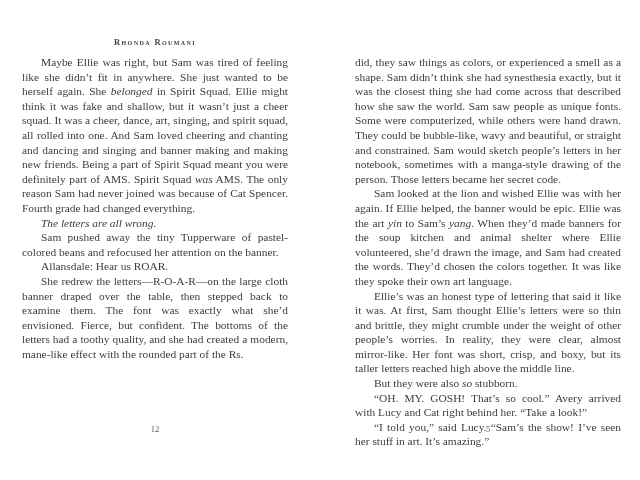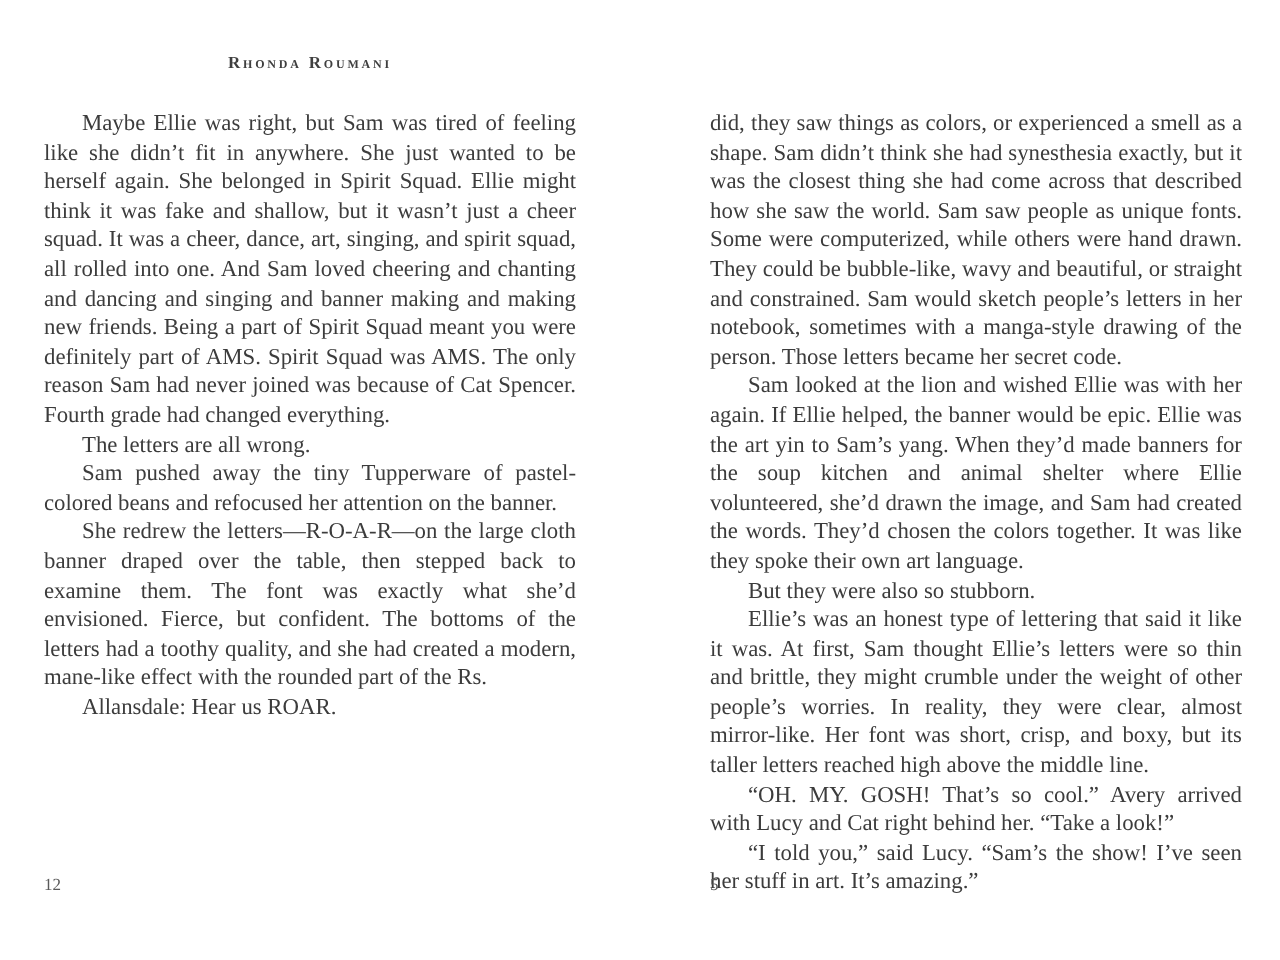--- a/index.html
+++ b/index.html
@@ -21,21 +21,21 @@
   .page {
     position: absolute;
     top: 0;
     height: 480px;
     width: 266px;
   }
   .page.left  { left: 22px; }
   .page.right { left: 355px; }
   .running-header {
     position: absolute;
-    top: 26px;
+    top: 37px;
     left: 0;
     width: 100%;
     text-align: center;
     font-size: 8.5px;
     font-weight: 700;
     letter-spacing: 1.4px;
     font-variant: small-caps;
     color: #3f3f3f;
   }
   .page-body {
@@ -46,54 +46,54 @@
     color: #3c3c3c;
   }
   .page-body p {
     margin: 0;
     text-align: justify;
     font-size: 11.4px;
     line-height: 14.6px;
     color: #3c3c3c;
   }
   .para.indent { text-indent: 19px; }
-  .italic { }
+  .italic { font-style: italic; }
   .smallcaps { font-variant: small-caps; letter-spacing: 0.3px; }
   .page-number {
     position: absolute;
-    top: 437px;
+    top: 424px;
     left: 0;
     width: 100%;
-    text-align: left;
+    text-align: center;
     font-size: 8.5px;
     color: #5a5a5a;
   }
 </style>
 </head>
 <body>
 
 <div class="spread">
 
   <section class="page left">
     <div class="running-header">Rhonda Roumani</div>
     <div class="page-body">
         <p class="para indent"><span>Maybe Ellie was right, but Sam was tired of feeling like she didn’t fit in anywhere. She just wanted to be herself again. She </span><span class="italic">belonged</span><span> in Spirit Squad. Ellie might think it was fake and shallow, but it wasn’t just a cheer squad. It was a cheer, dance, art, singing, and spirit squad, all rolled into one. And Sam loved cheering and chanting and dancing and singing and banner making and making new friends. Being a part of Spirit Squad meant you were definitely part of AMS. Spirit Squad </span><span class="italic">was</span><span> AMS. The only reason Sam had never joined was because of Cat Spencer. Fourth grade had changed everything.</span></p>
         <p class="para indent"><span class="italic">The letters are all wrong.</span></p>
         <p class="para indent"><span>Sam pushed away the tiny Tupperware of pastel-colored beans and refocused her attention on the banner.</span></p>
+        <p class="para indent"><span>Allansdale: Hear us ROAR.</span></p>
         <p class="para indent"><span>She redrew the letters—R-O-A-R—on the large cloth banner draped over the table, then stepped back to examine them. The font was exactly what she’d envisioned. Fierce, but confident. The bottoms of the letters had a toothy quality, and she had created a modern, mane-like effect with the rounded part of the Rs.</span></p>
-        <p class="para indent"><span>Allansdale: Hear us ROAR.</span></p>
       </div>
     <div class="page-number">12</div>
   </section>
 
   <section class="page right">
     <div class="page-body">
         <p class="para"><span>did, they saw things as colors, or experienced a smell as a shape. Sam didn’t think she had synesthesia exactly, but it was the closest thing she had come across that described how she saw the world. Sam saw people as unique fonts. Some were computerized, while others were hand drawn. They could be bubble-like, wavy and beautiful, or straight and constrained. Sam would sketch people’s letters in her notebook, sometimes with a manga-style drawing of the person. Those letters became her secret code.</span></p>
         <p class="para indent"><span>Sam looked at the lion and wished Ellie was with her again. If Ellie helped, the banner would be epic. Ellie was the art </span><span class="italic">yin</span><span> to Sam’s </span><span class="italic">yang</span><span>. When they’d made banners for the soup kitchen and animal shelter where Ellie volunteered, she’d drawn the image, and Sam had created the words. They’d chosen the colors together. It was like they spoke their own art language.</span></p>
+        <p class="para indent"><span>Ellie’s was an honest type of lettering that said it like it was. At first, Sam thought Ellie’s letters were so thin and brittle, they might crumble under the weight of other people’s worries. In reality, they were clear, almost mirror-like. Her font was short, crisp, and boxy, but its taller letters reached high above the middle line.</span></p>
         <p class="para indent"><span>But they were also </span><span class="italic">so</span><span> stubborn.</span></p>
-        <p class="para indent"><span>Ellie’s was an honest type of lettering that said it like it was. At first, Sam thought Ellie’s letters were so thin and brittle, they might crumble under the weight of other people’s worries. In reality, they were clear, almost mirror-like. Her font was short, crisp, and boxy, but its taller letters reached high above the middle line.</span></p>
         <p class="para indent"><span>“OH. MY. GOSH! That’s so cool.” Avery arrived with Lucy and Cat right behind her. “Take a look!”</span></p>
         <p class="para indent"><span>“I told you,” said Lucy. “Sam’s the show! I’ve seen her stuff in art. It’s amazing.”</span></p>
       </div>
     <div class="page-number">5</div>
   </section>
 
 </div>
 
 </body></html>

